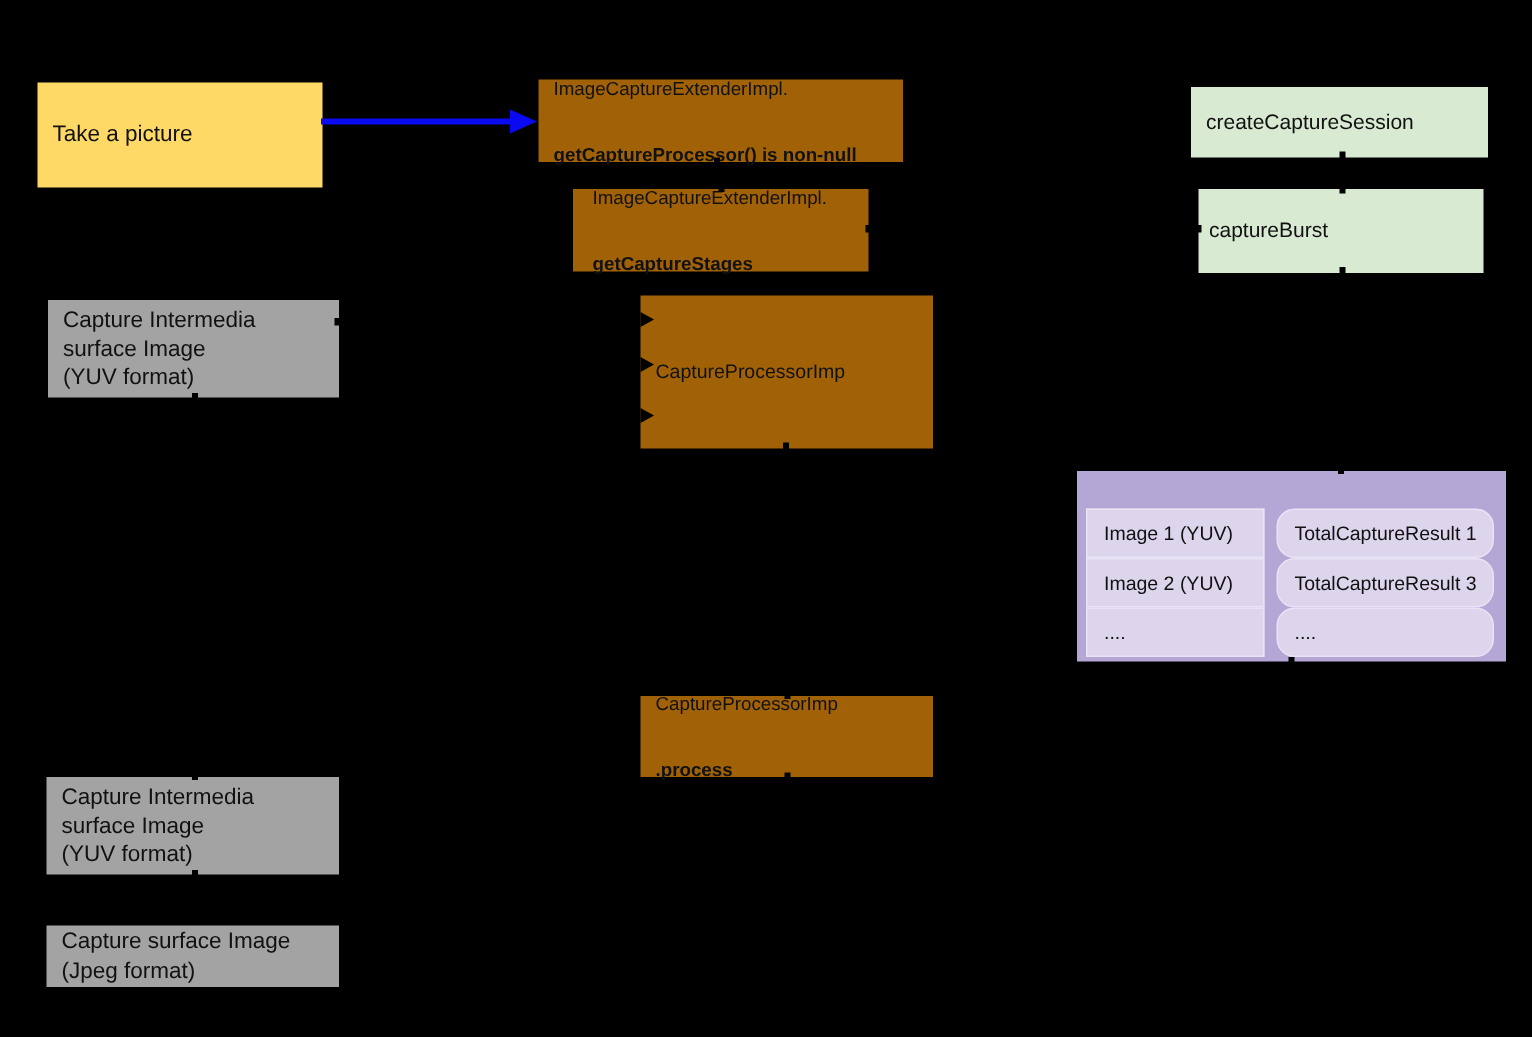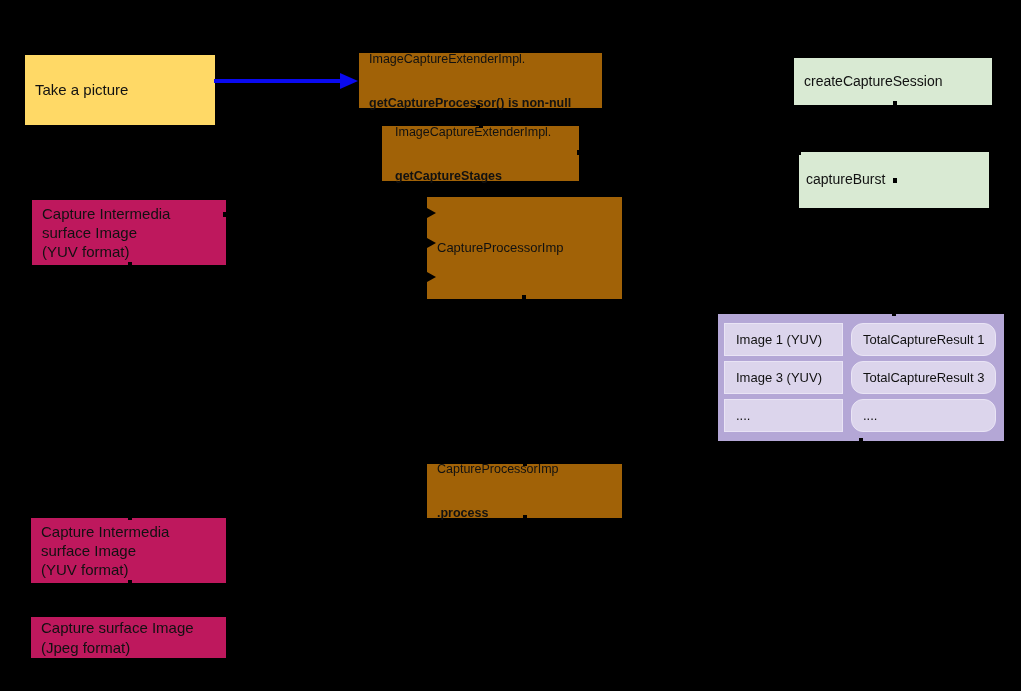--- a/index.html
+++ b/index.html
@@ -2,39 +2,39 @@
 <html><head>
 <meta charset="utf-8">
 <style>
   html,body{margin:0;padding:0;background:#000;}
   body{width:1021px;height:691px;position:relative;overflow:hidden;
        font-family:"Liberation Sans", sans-serif;color:#111;}
   .canvas{position:absolute;inset:0;background:#000;}
   .box{position:absolute;box-sizing:border-box;display:flex;flex-direction:column;
        justify-content:center;padding:6px 10px;line-height:1.28;}
   .yellow{background:#ffd966;}
-  .cream{background:#be185d;}
+  .cream{background:#a3a3a3;}
   .blue{background:#a16207;}
   .green{background:#d9ead3;}
   .fs15{font-size:15px;}
   .fs14{font-size:14px;}
   .fs13{font-size:13px;}
   .fs12{font-size:12.5px;}
   .bold{font-weight:bold;margin-top:28px;}
   
   .arrow-line{position:absolute;left:214px;top:79px;width:128px;height:4px;background:#0a0af0;}
   .arrow-head{position:absolute;left:340px;top:73px;width:0;height:0;
       border-left:18px solid #0a0af0;border-top:8px solid transparent;border-bottom:8px solid transparent;}
   
   .tick{position:absolute;width:4px;height:5px;background:#000;}
   .ahead{position:absolute;width:0;height:0;border-left:9px solid #000;
       border-top:5px solid transparent;border-bottom:5px solid transparent;}
   
   .ptable{position:absolute;left:718px;top:314px;width:286px;height:127px;
-      background:#b4a7d6;box-sizing:border-box;padding:9px 8px 9px 6px;
+      background:#b4a7d6;box-sizing:border-box;padding:25px 8px 9px 6px;
       display:flex;flex-direction:column;justify-content:space-between;}
   .prow{display:flex;gap:8px;}
   .pcell{background:#dcd5ec;border:1px solid #e9e4f5;box-sizing:border-box;height:33px;
       display:flex;align-items:center;padding-left:11px;font-size:13px;}
   .pcell.cleft{width:119px;}
   .pcell.cright{flex:1;border-radius:12px;}
 </style>
 </head>
 <body>
 
@@ -64,31 +64,31 @@
   </div>
 
   <div class="box blue fs13" style="left:427px;top:197px;width:195px;height:102px;">
     <div>CaptureProcessorImp</div>
   </div>
 
   <div class="box green fs14" style="left:794px;top:58px;width:198px;height:47px;">
     <div>createCaptureSession</div>
   </div>
 
-  <div class="box green fs14" style="left:799px;top:126px;width:190px;height:56px;padding-left:7px;margin-top:26px;">
+  <div class="box green fs14" style="left:799px;top:126px;width:190px;height:56px;padding-left:7px;">
     <div>captureBurst</div>
   </div>
 
   <div class="ptable">
     <div class="prow">
       <div class="pcell cleft">Image 1 (YUV)</div>
       <div class="pcell cright">TotalCaptureResult 1</div>
     </div>
     <div class="prow">
-      <div class="pcell cleft">Image 3 (YUV)</div>
+      <div class="pcell cleft">Image 2 (YUV)</div>
       <div class="pcell cright">TotalCaptureResult 3</div>
     </div>
     <div class="prow">
       <div class="pcell cleft">....</div>
       <div class="pcell cright">....</div>
     </div>
   </div>
 
   <div class="box blue fs12" style="left:427px;top:464px;width:195px;height:54px;">
     <div>CaptureProcessorImp</div>

